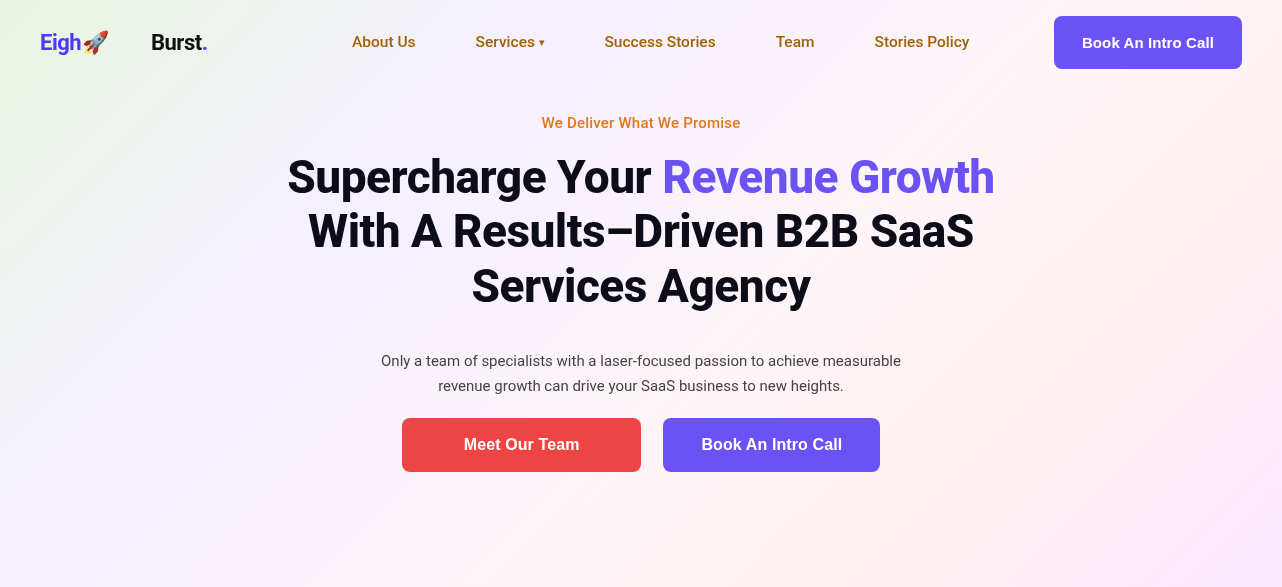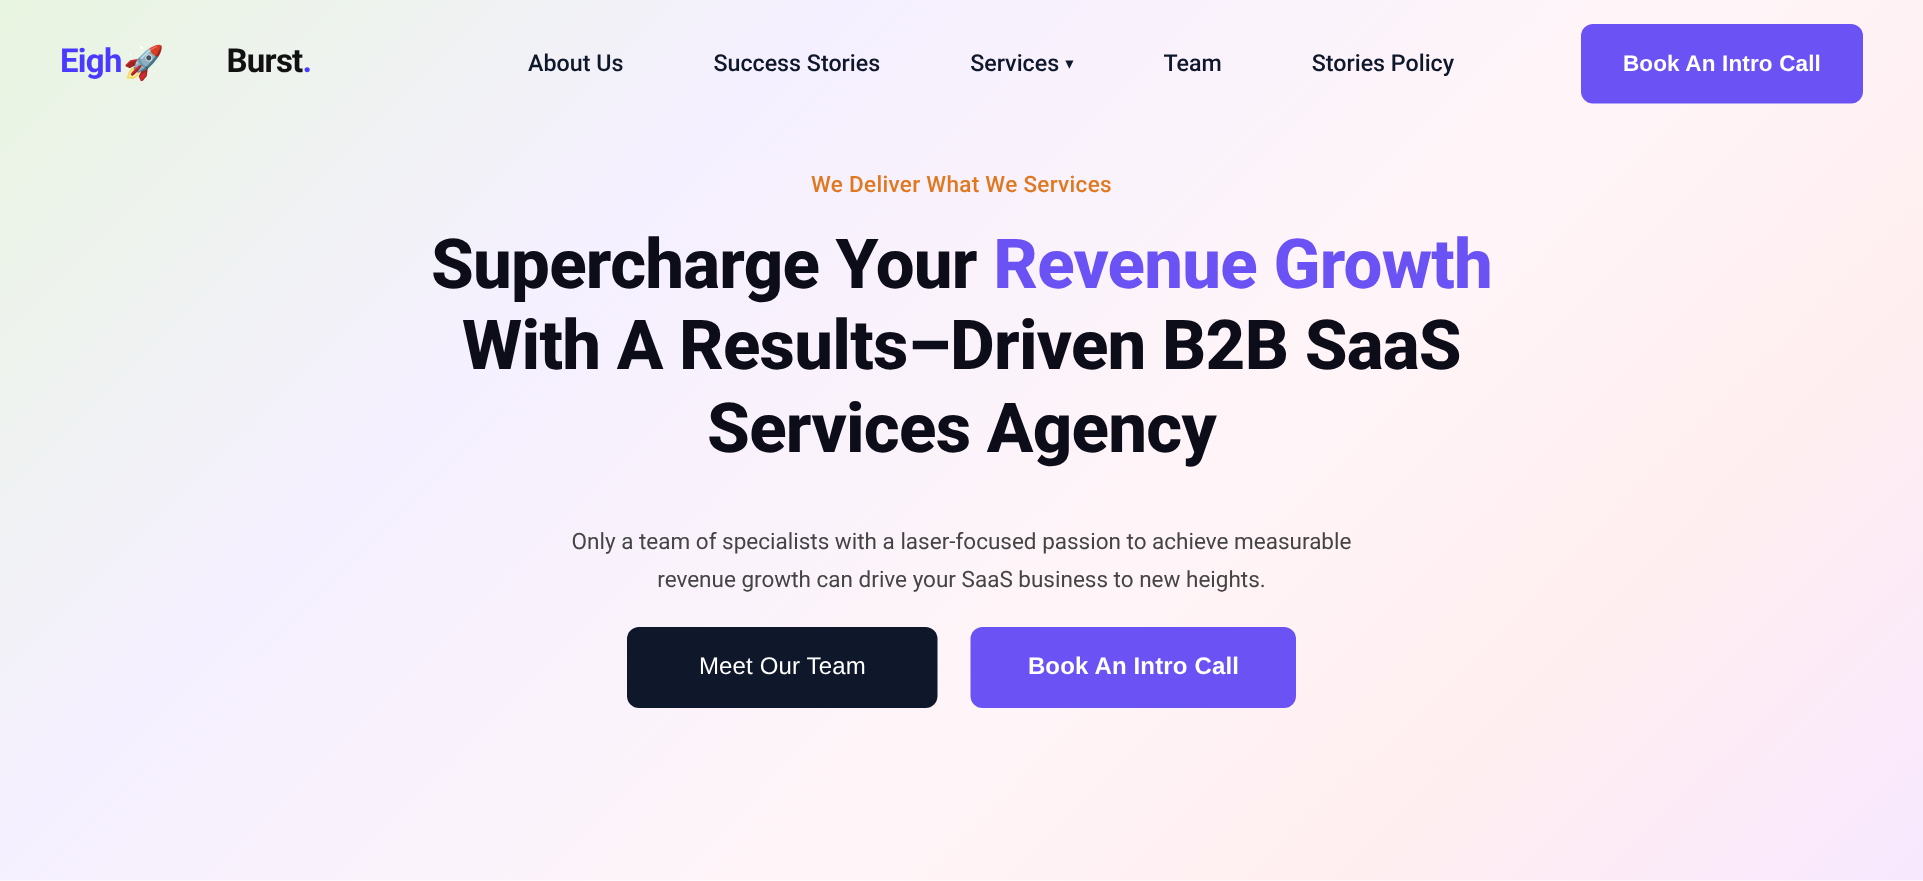--- a/index.html
+++ b/index.html
@@ -61,21 +61,21 @@
       align-items: center;
       gap: 0;
       list-style: none;
       flex: 1;
       justify-content: center;
       margin-left: 60px;
     }
 
     .nav-links li a {
       text-decoration: none;
-      color: #0f172a;
+      color: #a16207;
       font-size: 15.5px;
       font-weight: 500;
       padding: 10px 30px;
       display: flex;
       align-items: center;
       gap: 4px;
       white-space: nowrap;
     }
 
     .services-arrow {
@@ -136,27 +136,27 @@
       font-weight: 400;
     }
 
     .hero-buttons {
       display: flex;
       gap: 22px;
       align-items: center;
     }
 
     .btn-dark {
-      background: #0f172a;
+      background: #ef4444;
       color: #fff;
       border: none;
       border-radius: 8px;
-      padding: 18px 48px;
+      padding: 18px 62px;
       font-size: 16px;
-      font-weight: 400;
+      font-weight: 700;
       cursor: pointer;
       letter-spacing: 0.1px;
     }
 
     .btn-purple {
       background: #6b52f5;
       color: #fff;
       border: none;
       border-radius: 8px;
       padding: 18px 38px;
@@ -175,41 +175,41 @@
       <span class="logo-icon">🚀</span>
       <span class="logo-burst">Burst</span>
       <span class="logo-dot">.</span>
   </a>
 
   <ul class="nav-links">
     <li>
       <a href="#">About Us</a>
     </li>
     <li>
-      <a href="#">Success Stories</a>
-    </li>
-    <li>
       <a href="#">
         <span>Services</span>
         <span class="services-arrow">▾</span>
       </a>
     </li>
     <li>
+      <a href="#">Success Stories</a>
+    </li>
+    <li>
       <a href="#">Team</a>
     </li>
     <li>
       <a href="#">Stories Policy</a>
     </li>
   </ul>
 
   <button class="nav-cta-btn">Book An Intro Call</button>
 </nav>
 
 <section class="hero">
-  <p class="hero-tagline">We Deliver What We Services</p>
+  <p class="hero-tagline">We Deliver What We Promise</p>
 
   <h1 class="hero-heading">
     <span>Supercharge Your </span><span class="accent">Revenue Growth</span><br>
     <span>With A Results–Driven B2B SaaS Services Agency</span>
   </h1>
 
   <p class="hero-subtext">Only a team of specialists with a laser-focused passion to achieve measurable revenue growth can drive your SaaS business to new heights.</p>
 
   <div class="hero-buttons">
     <button class="btn-dark">Meet Our Team</button>

